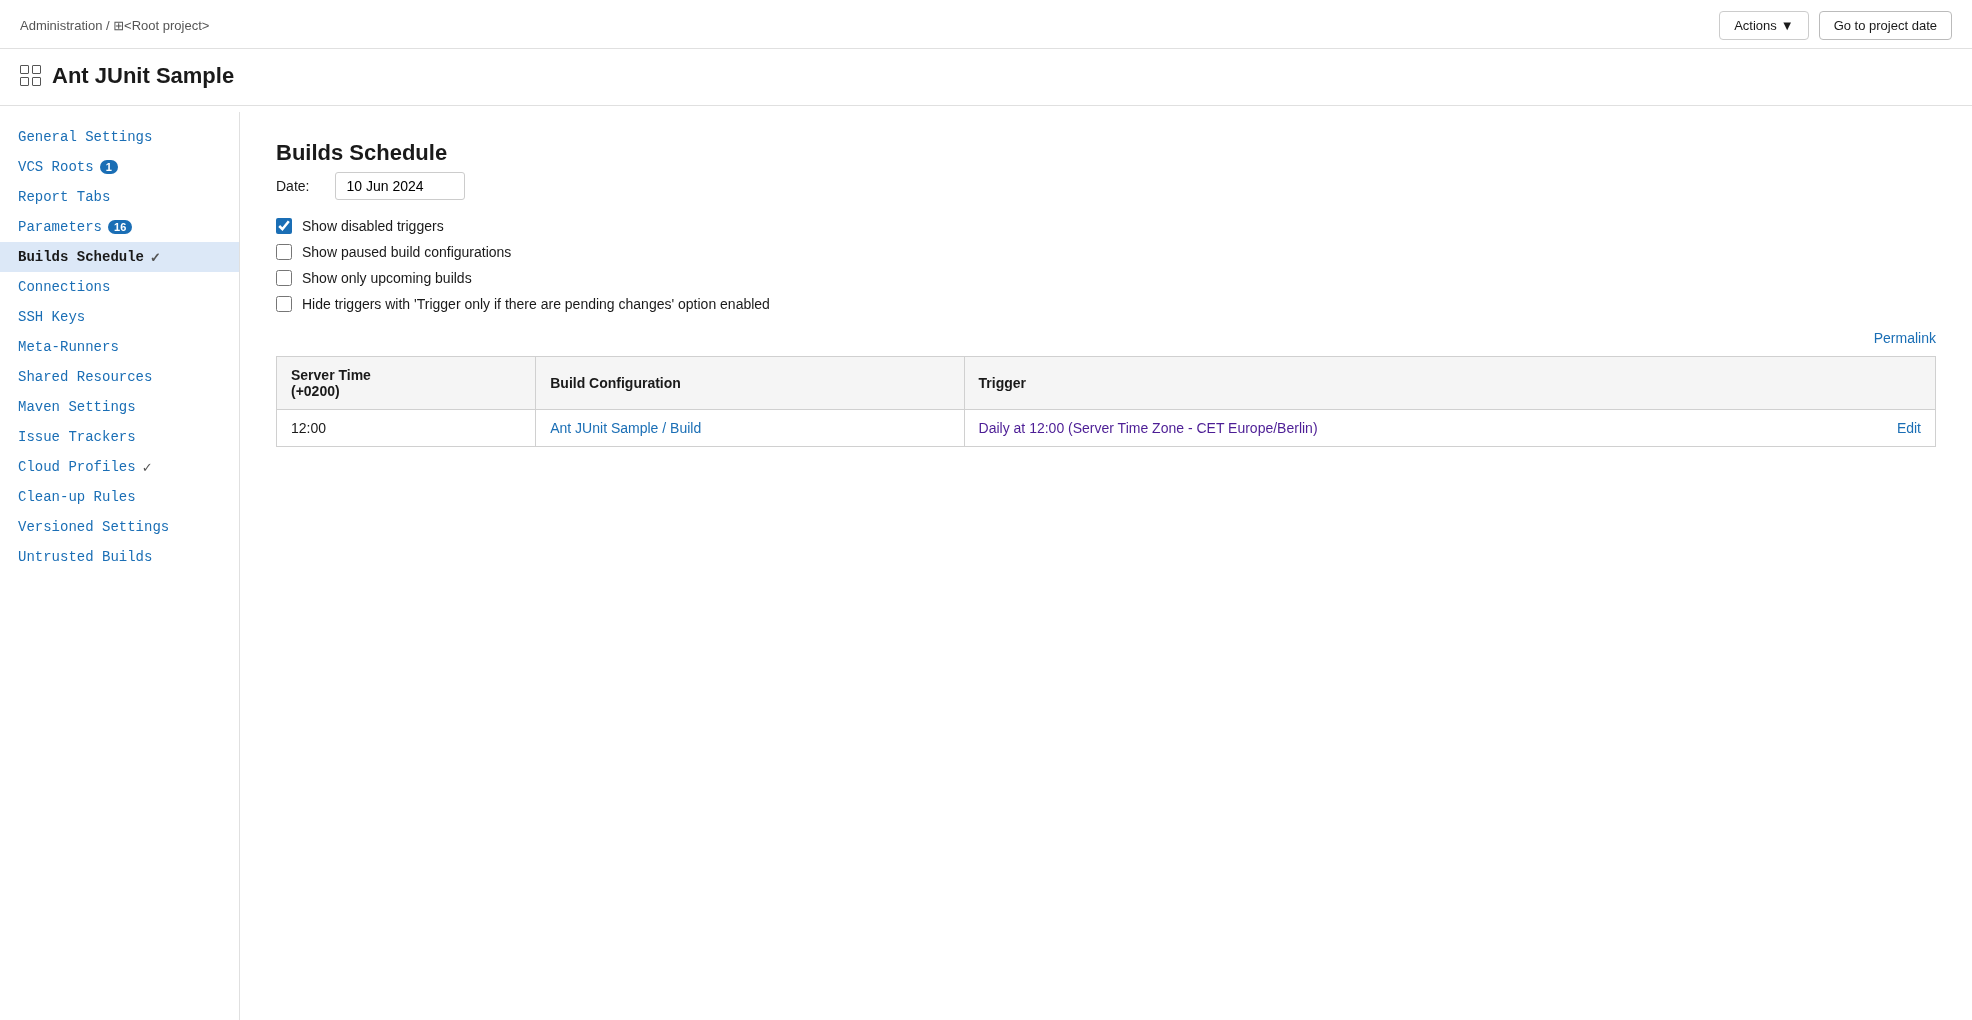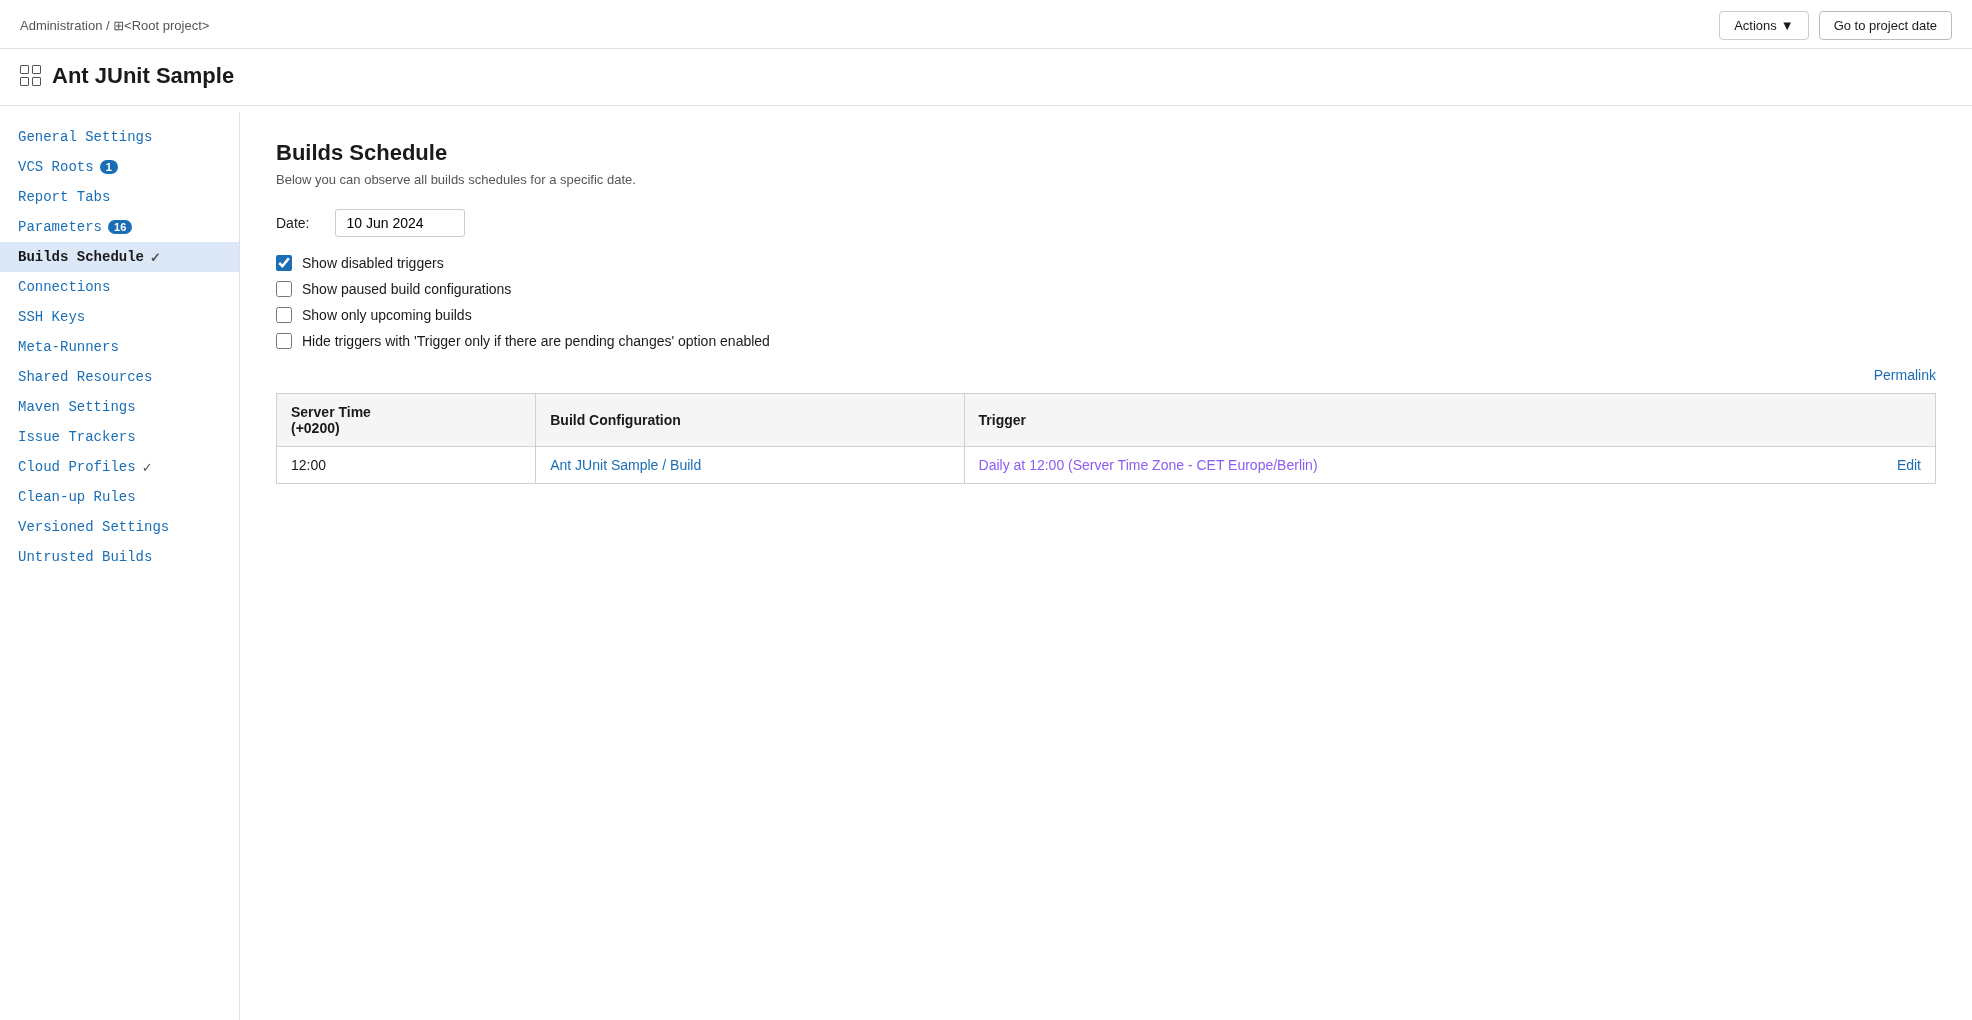--- a/index.html
+++ b/index.html
@@ -49,21 +49,21 @@
     .permalink-row { text-align: right; margin: 18px 0 10px 0; }
     .permalink-link { color: #1a6eb5; font-size: 14px; text-decoration: none; }
 
     
     .schedule-table { width: 100%; border-collapse: collapse; border: 1px solid #3b82f6; }
     .schedule-table th { background: #f5f5f5; border: 1px solid #d0d0d0; padding: 10px 14px; text-align: left; font-weight: 600; font-size: 14px; }
     .schedule-table td { border: 1px solid #d0d0d0; padding: 10px 14px; font-size: 14px; vertical-align: top; }
     .schedule-table .link-cell { color: #1a6eb5; text-decoration: none; margin-top: 24px; }
     .edit-link { color: #1a6eb5; text-decoration: none; font-size: 14px; cursor: pointer; }
     .trigger-cell { display: flex; align-items: flex-start; justify-content: space-between; gap: 16px; }
-    .trigger-text { color: #8b5cf6; font-size: 14px; }
+    .trigger-text { color: #4c1d95; font-size: 14px; }
 
     
     .section-divider { border: none; border-top: 1px solid #e0e0e0; margin: 6px 0; }
   </style>
 </head>
 <body>
 
 <div class="header">
   <span class="breadcrumb">Administration / ⊞&lt;Root project&gt;</span>
   <div class="header-actions">
@@ -138,21 +138,20 @@
         <span class="item-label">Versioned Settings</span>
       </div>
       <div class="sidebar-item">
         <span class="item-label">Untrusted Builds</span>
       </div>
     </nav>
 
   <main class="main">
 
     <div class="page-title">Builds Schedule</div>
-    <div class="page-subtitle">Below you can observe all builds schedules for a specific date.</div>
 
     <div class="date-row">
       <label class="date-label">Date:</label>
       <input type="text" class="date-input" value="10 Jun 2024" style="">
     </div>
 
     <div id="checkboxes-container">
         <div class="checkbox-row">
           <input type="checkbox" checked="" style="">
           <label>Show disabled triggers</label>

